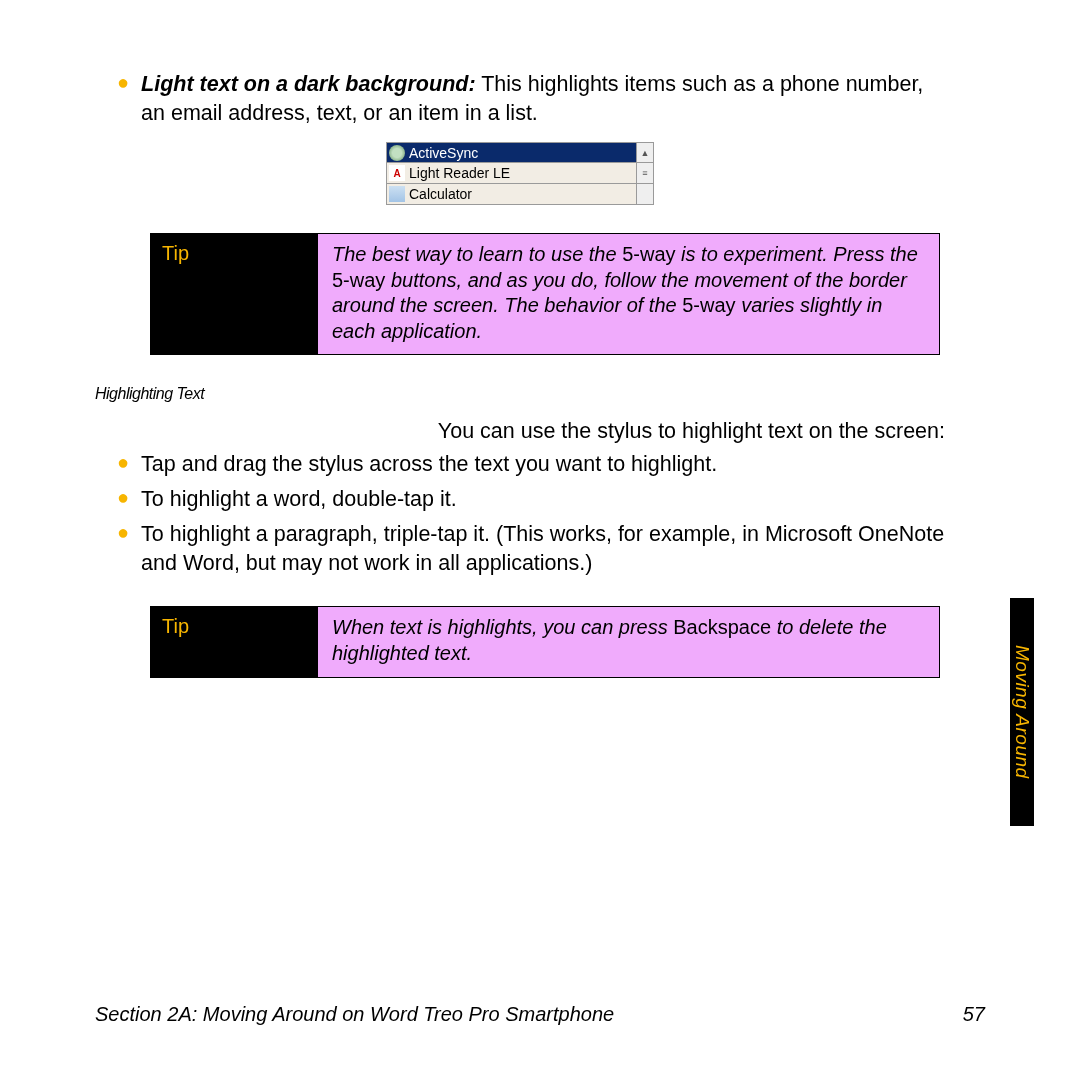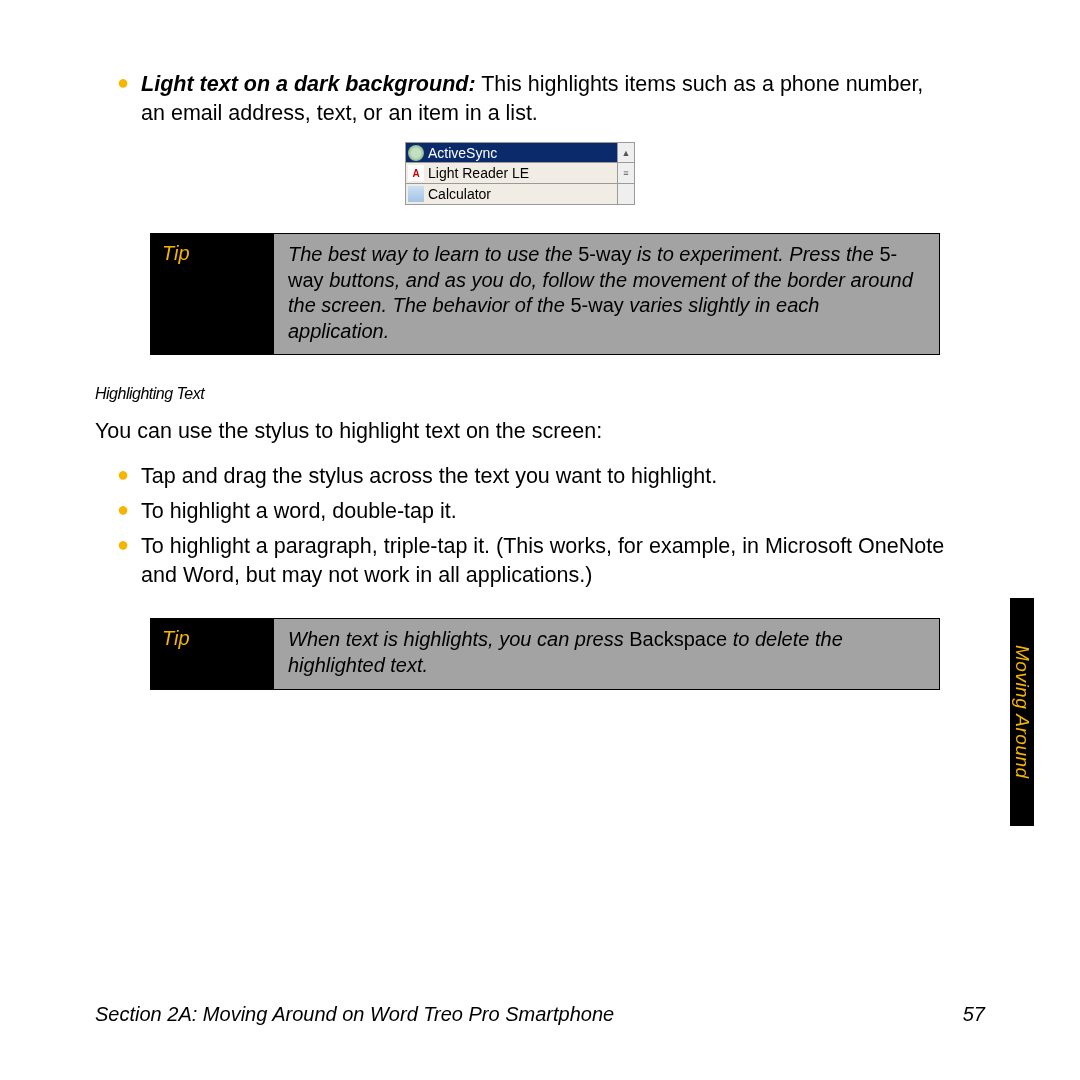--- a/index.html
+++ b/index.html
@@ -40,21 +40,21 @@
   }
   .screenshot-wrap {
     width: 100%;
     display: flex;
     justify-content: center;
     margin: 10px 0 28px 0;
   }
   .screenshot {
     border: 0;
     background: #ffffff;
-    width: 230px;
+    width: 268px;
   }
   .ss-row {
     display: flex;
     align-items: stretch;
     height: 21px;
     font-size: 14px;
     font-family: Tahoma, Arial, sans-serif;
   }
   .ss-cell {
     flex: 1;
@@ -103,31 +103,30 @@
 
   .tipbox {
     display: flex;
     margin: 22px 0 22px 55px;
     border: 1px solid #000;
     border-left: none;
     width: 790px;
     box-sizing: border-box;
   }
   .tipbox .label {
-    width: 124px;
+    width: 168px;
     background: #000;
     color: #f7b500;
-    font-style: italic;
     font-size: 20px;
     padding: 8px 12px;
     box-sizing: border-box;
   }
   .tipbox .body {
     flex: 1;
-    background: #a3a3a3;
+    background: #f0abfc;
     font-style: italic;
     font-size: 20px;
     line-height: 1.28;
     padding: 8px 14px 10px 14px;
   }
   .tipbox .body .nw { font-style: normal; font-weight: normal; }
 
   .sec-heading {
     font-style: italic;
     font-size: 16px;
@@ -211,21 +210,21 @@
 
     <div class="tipbox">
       <div class="label">Tip</div>
       <div class="body">
         <span>The best way to learn to use the </span><span class="nw">5-way</span><span> is to experiment. Press the </span><span class="nw">5-way</span><span> buttons, and as you do, follow the movement of the border around the screen. The behavior of the </span><span class="nw">5-way</span><span> varies slightly in each application.</span>
       </div>
     </div>
 
     <div class="sec-heading">Highlighting Text</div>
 
-    <div class="para" style="margin-top:6px;margin-bottom:16px;">You can use the stylus to highlight text on the screen:</div>
+    <div class="para" style="margin-top:6px;margin-bottom:4px;text-align:right;">You can use the stylus to highlight text on the screen:</div>
 
     <div class="list">
       <div class="lead-bullet">
         <span class="bullet-dot">●</span>
         <span>Tap and drag the stylus across the text you want to highlight.</span>
       </div>
       <div class="lead-bullet">
         <span class="bullet-dot">●</span>
         <span>To highlight a word, double-tap it.</span>
       </div>

